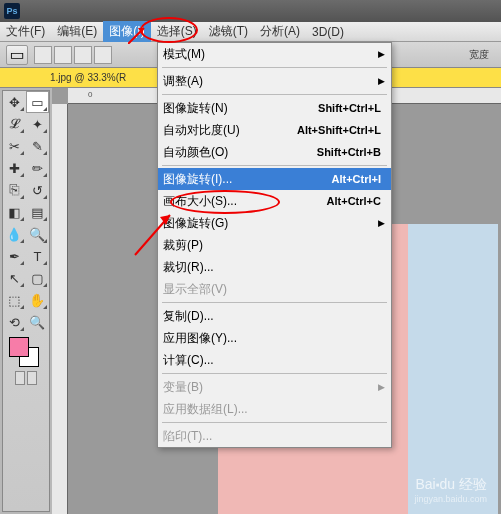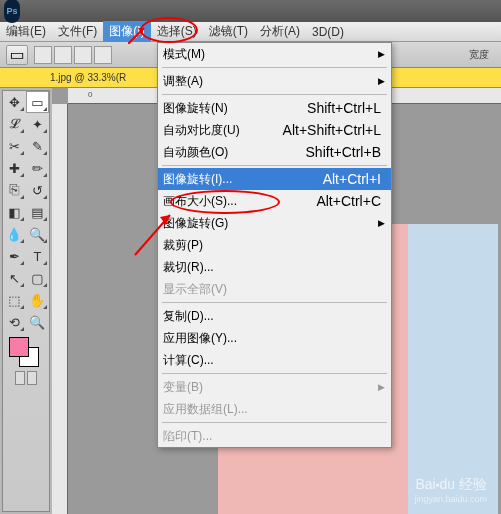--- a/index.html
+++ b/index.html
@@ -1,19 +1,19 @@
 <!DOCTYPE html>
 <html><head>
 <meta charset="utf-8">
 <style>
 * { margin: 0; padding: 0; box-sizing: border-box; font-family: "Microsoft YaHei", SimSun, sans-serif; }
 body { background: #b8b8b8; width: 501px; height: 514px; overflow: hidden; position: relative; }
 
 .titlebar { height: 22px; background: linear-gradient(#6b6b6b, #535353); display: flex; align-items: center; padding-left: 4px; }
-.ps-logo { width: 16px; height: 24px; background: #0a1f3a; color: #5fa8e0; font: bold 9px Arial; display: flex; align-items: center; justify-content: center; border-radius: 8px; }
+.ps-logo { width: 16px; height: 16px; background: #0a1f3a; color: #5fa8e0; font: bold 9px Arial; display: flex; align-items: center; justify-content: center; border-radius: 2px; }
 
 .menubar { height: 20px; background: linear-gradient(#efefef, #d9d9d9); display: flex; align-items: center; font-size: 12px; color: #333; border-bottom: 1px solid #999; }
 .menu-item { padding: 2px 6px; cursor: default; }
 .menu-item.open { background: #4a8fd6; color: #fff; }
 
 .optbar { height: 26px; background: linear-gradient(#d8d8d8, #c5c5c5); border-bottom: 1px solid #888; display: flex; align-items: center; padding: 0 6px; gap: 6px; }
 .icon-btn { width: 22px; height: 20px; background: linear-gradient(#f0f0f0,#d0d0d0); border: 1px solid #999; border-radius: 2px; display: flex; align-items: center; justify-content: center; }
 .presets { display: flex; gap: 2px; }
 .preset { width: 18px; height: 18px; border: 1px solid #999; background: #e8e8e8; }
 .opt-label { font-size: 10px; color: #333; margin-left: auto; margin-right: 6px; }
@@ -38,21 +38,21 @@
 .ruler-h { position: absolute; top: 0; left: 16px; right: 0; height: 16px; background: #e8e8e8; border-bottom: 1px solid #666; font-size: 8px; color: #555; }
 .ruler-h span { position: absolute; top: 2px; }
 .ruler-v { position: absolute; top: 16px; left: 0; width: 16px; bottom: 0; background: #e8e8e8; border-right: 1px solid #666; }
 .canvas { position: absolute; top: 16px; left: 16px; right: 0; bottom: 0; background: #9a9a9a; }
 .img { position: absolute; top: 120px; left: 150px; width: 280px; height: 290px; background: #f0b8b5; }
 .img-inner { position: absolute; top: 0; right: 0; width: 90px; height: 100%; background: #c5daea; }
 
 .dropdown { position: absolute; top: 42px; left: 157px; width: 235px; background: #f0f0f0; border: 1px solid #888; box-shadow: 2px 2px 6px rgba(0,0,0,.3); font-size: 12px; z-index: 10; }
 .dd-row { display: flex; align-items: center; height: 22px; padding: 0 10px 0 5px; position: relative; }
 .dd-row.hi { background: #3a7fd6; color: #fff; }
-.dd-row .shortcut { margin-left: auto; font-size: 14px; }
+.dd-row .shortcut { margin-left: auto; font-size: 11px; font-weight: bold; }
 .dd-row .arrow { position: absolute; right: 6px; font-size: 9px; }
 .dd-row.dis { color: #999; }
 .dd-sep { height: 1px; background: #bbb; margin: 2px 4px; }
 
 .circle-red { position: absolute; border: 2px solid #e00; border-radius: 50%; pointer-events: none; z-index: 20; }
 .c1 { top: 17px; left: 140px; width: 58px; height: 26px; }
 .c2 { top: 190px; left: 170px; width: 110px; height: 24px; }
 .arrow-red { position: absolute; z-index: 20; pointer-events: none; }
 .a1 { top: 24px; left: 128px; width: 20px; height: 20px; }
 .a2 { top: 210px; left: 130px; width: 50px; height: 50px; }
@@ -61,22 +61,22 @@
 .watermark .sub { font-size: 9px; opacity: .8; margin-left: 36px; }
 </style>
 </head>
 <body>
 
 <div class="titlebar">
   <div class="ps-logo">Ps</div>
 </div>
 
 <div class="menubar">
+  <div class="menu-item">文件(F)</div>
   <div class="menu-item">编辑(E)</div>
-  <div class="menu-item">文件(F)</div>
   <div class="menu-item open">图像(I)</div>
   <div class="menu-item">选择(S)</div>
   <div class="menu-item">滤镜(T)</div>
   <div class="menu-item">分析(A)</div>
   <div class="menu-item">3D(D)</div>
 </div>
 
 <div class="optbar">
   <div class="icon-btn">▭</div>
   <div class="presets">

